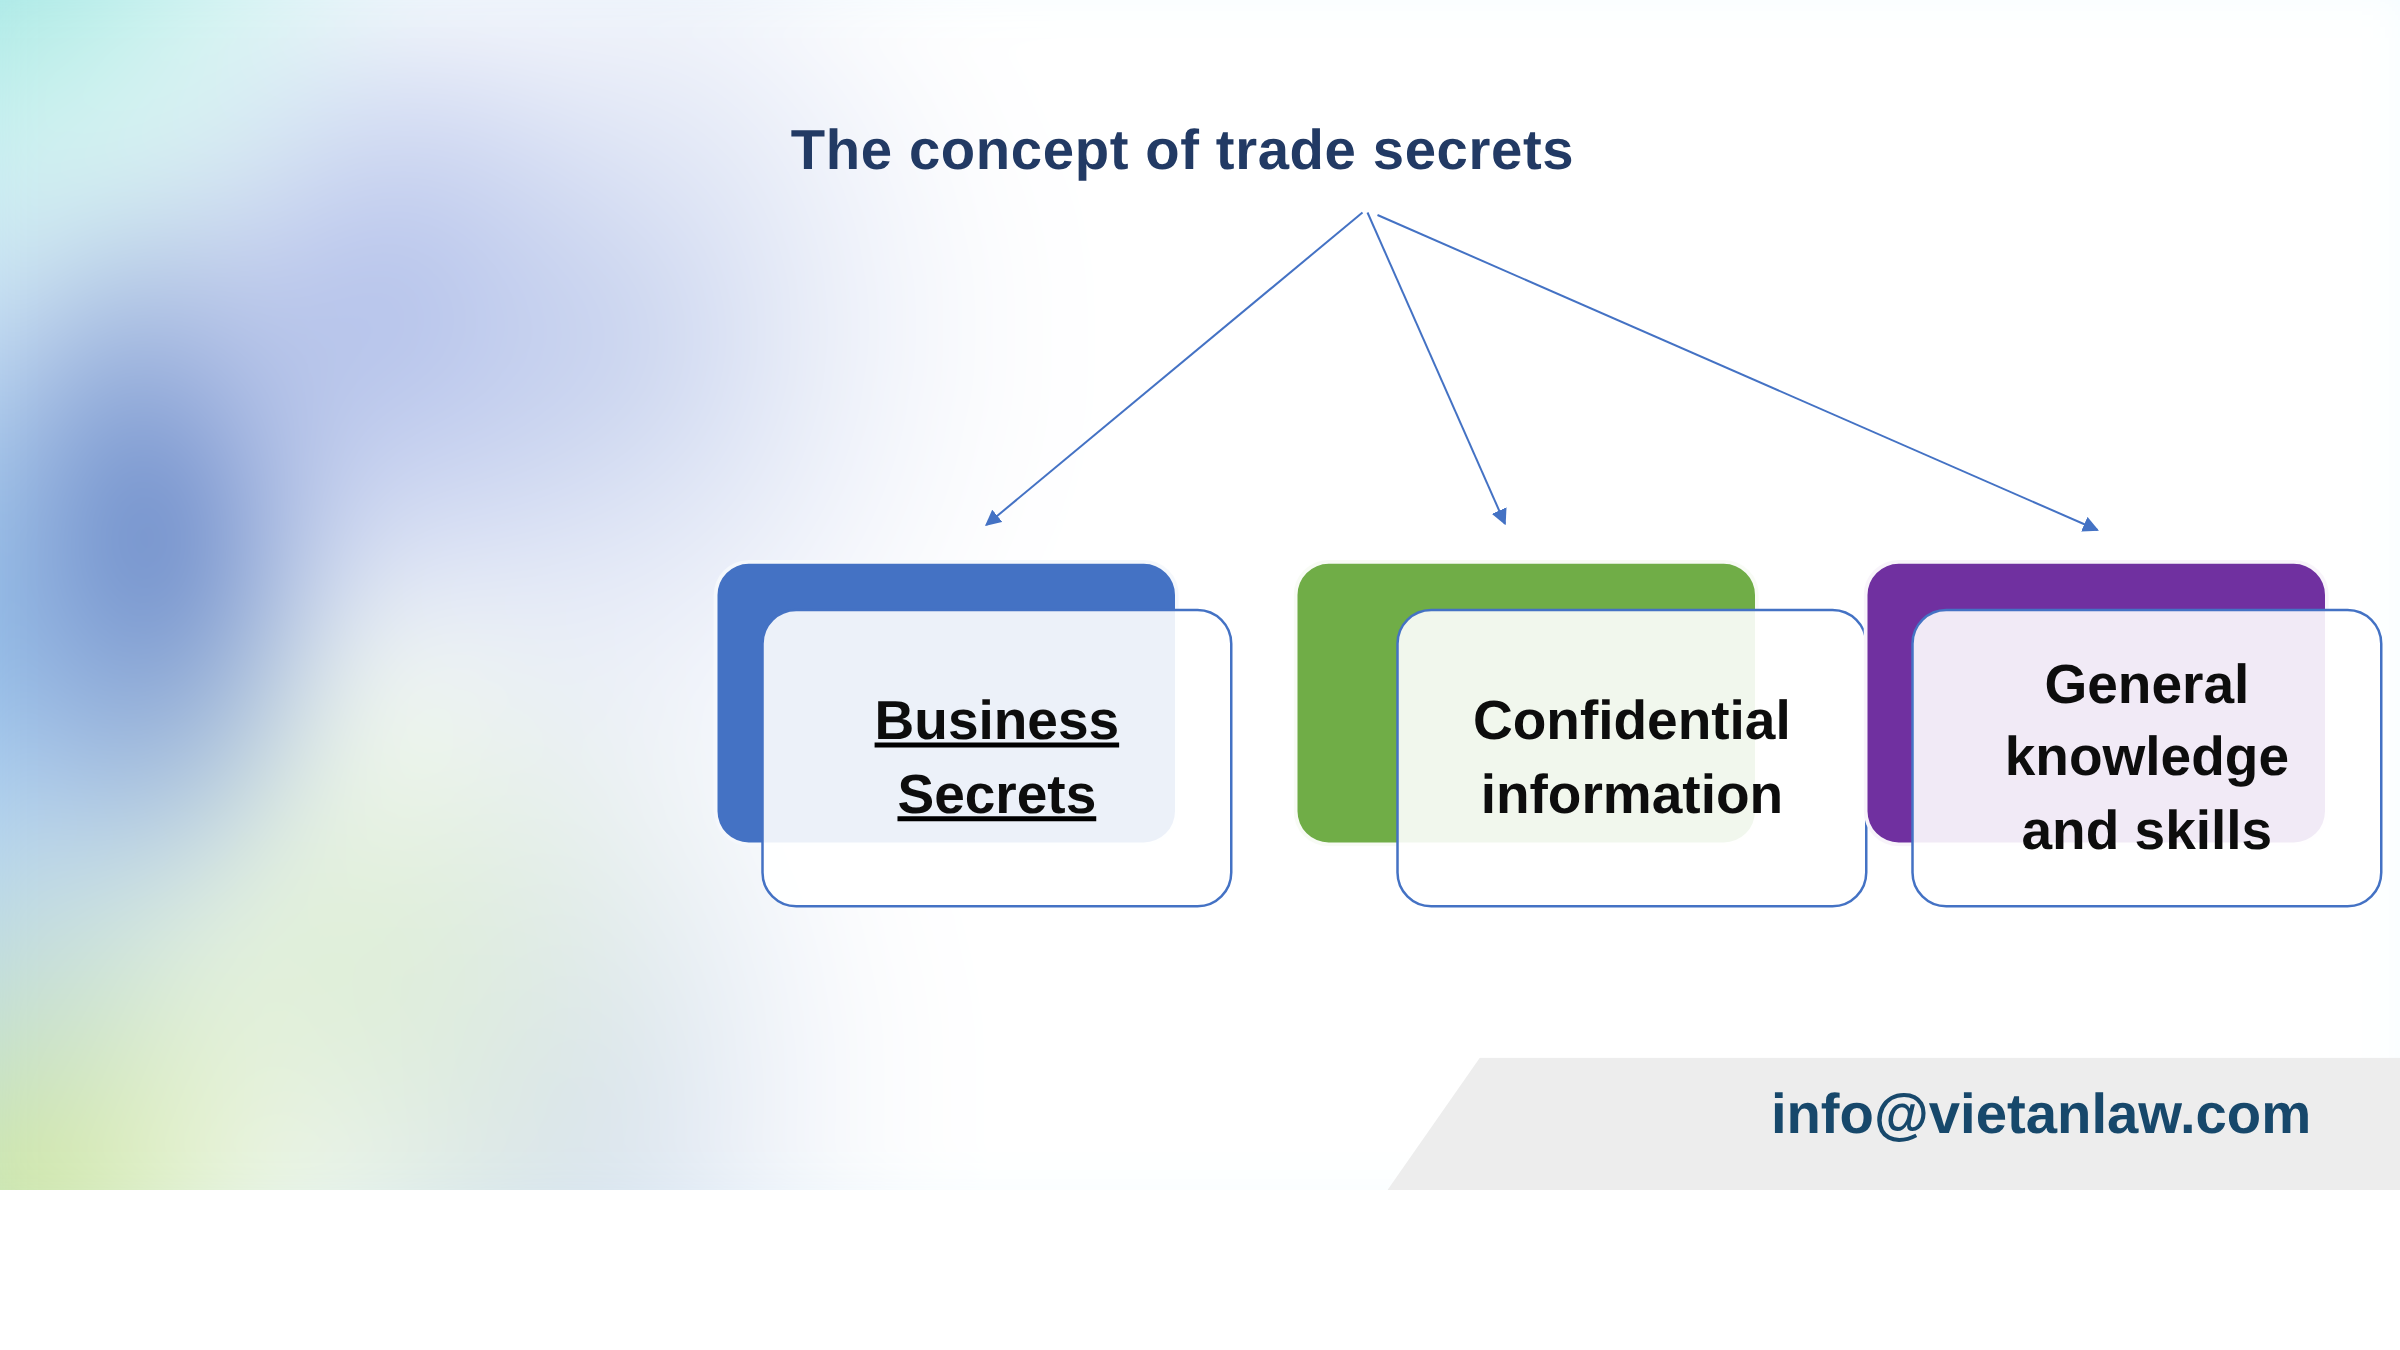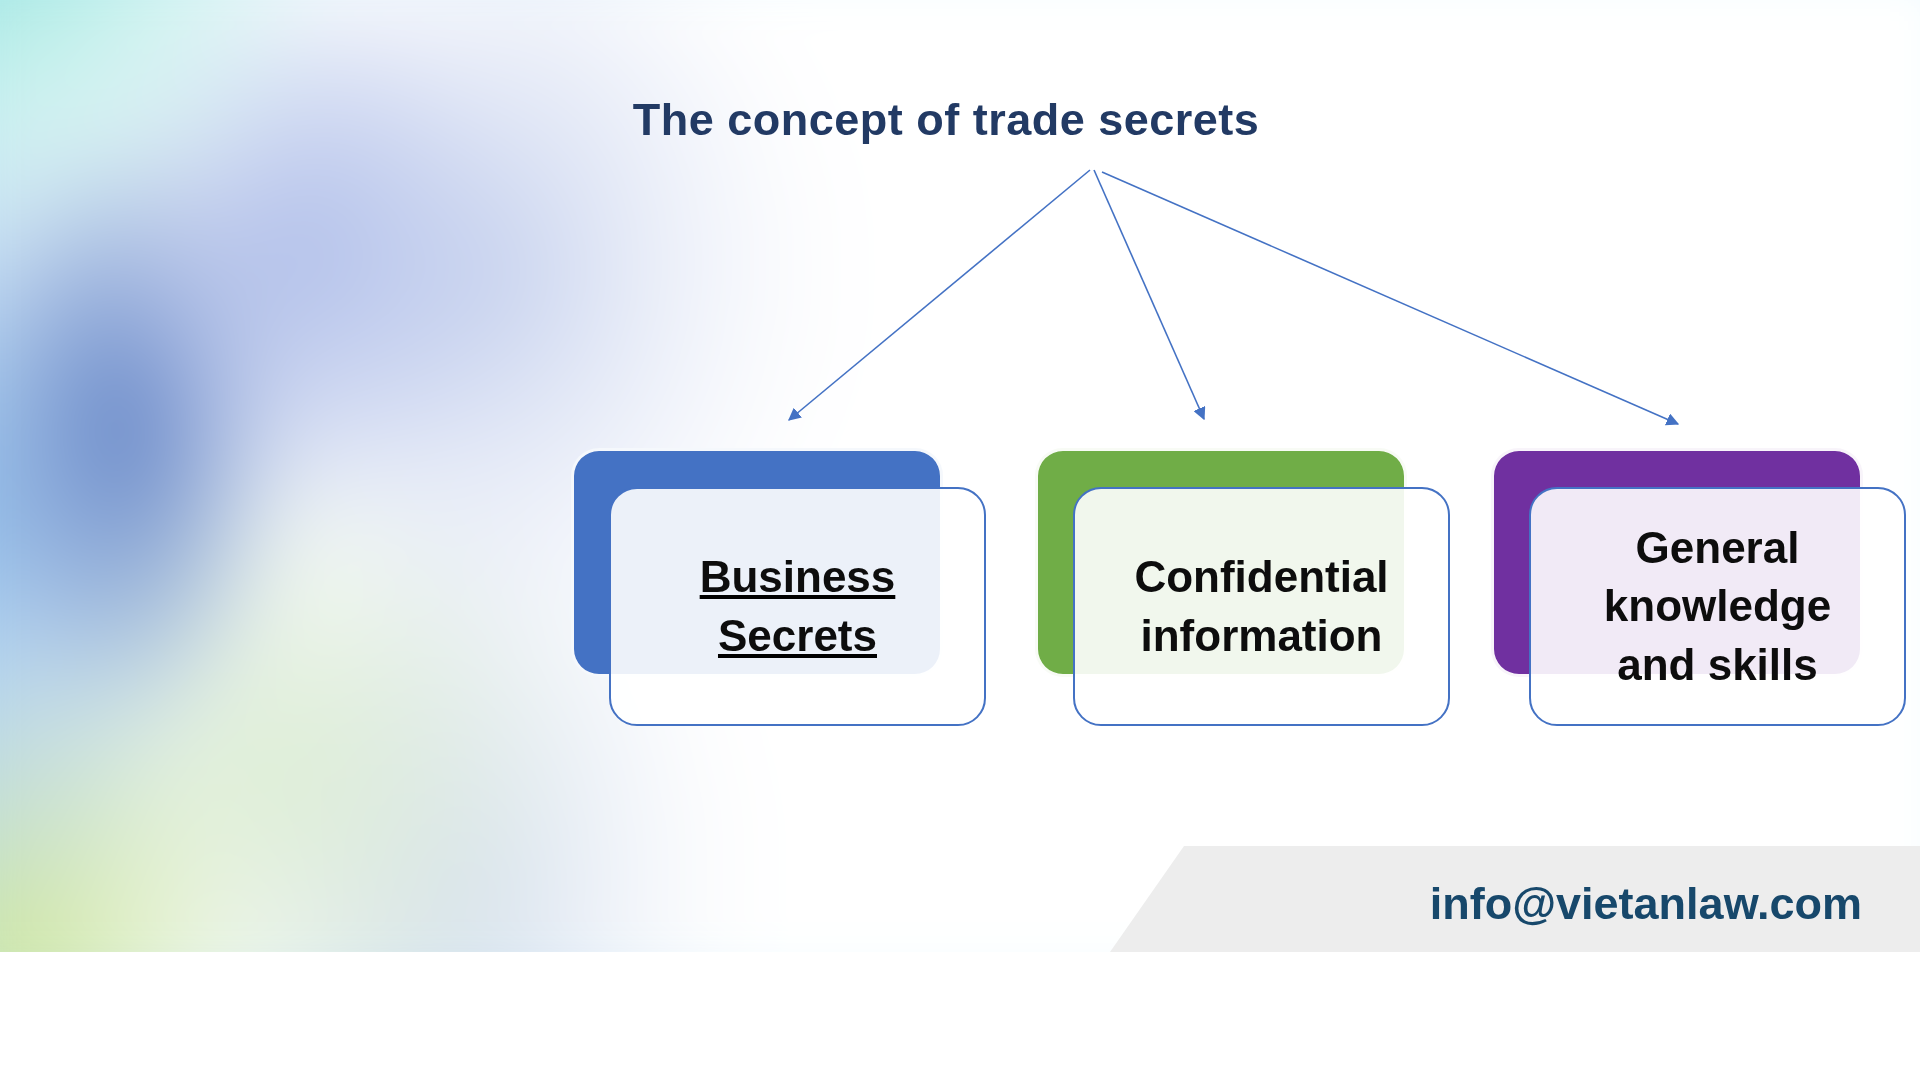--- a/index.html
+++ b/index.html
@@ -90,21 +90,21 @@
   .footer-band {
     position: absolute;
     left: 0; right: 0; bottom: 0;
     height: 106px;
     clip-path: polygon(1184px 0, 1920px 0, 1920px 106px, 1110px 106px);
   }
   .footer-email {
     position: absolute;
     right: 58px;
     bottom: 22px;
-    margin: 0;
+    margin: 13px;
     font-size: 45px;
     font-weight: bold;
     white-space: nowrap;
   }
 </style>
 </head>
 <body>
 
 <div class="slide">
 
@@ -127,21 +127,21 @@
 
   <div class="card card1">
     <div class="card-back" style="background-color: rgb(68, 114, 196);"></div>
     <div class="card-front" style="border-color: rgb(68, 114, 196); text-decoration: underline;">
       <span class="card-label" style="color: rgb(13, 13, 13);">Business Secrets</span>
     </div>
   </div>
 
   <div class="card card2">
     <div class="card-back" style="background-color: rgb(112, 173, 71);"></div>
-    <div class="card-front" style="border-color: rgb(68, 114, 196);">
+    <div class="card-front" style="border-color: rgb(68, 114, 196); margin-left: 44px;">
       <span class="card-label" style="color: rgb(13, 13, 13);">Confidential information</span>
     </div>
   </div>
 
   <div class="card card3">
     <div class="card-back" style="background-color: rgb(112, 48, 160);"></div>
     <div class="card-front" style="border-color: rgb(68, 114, 196);">
       <span class="card-label" style="color: rgb(13, 13, 13);">General knowledge and skills</span>
     </div>
   </div>

